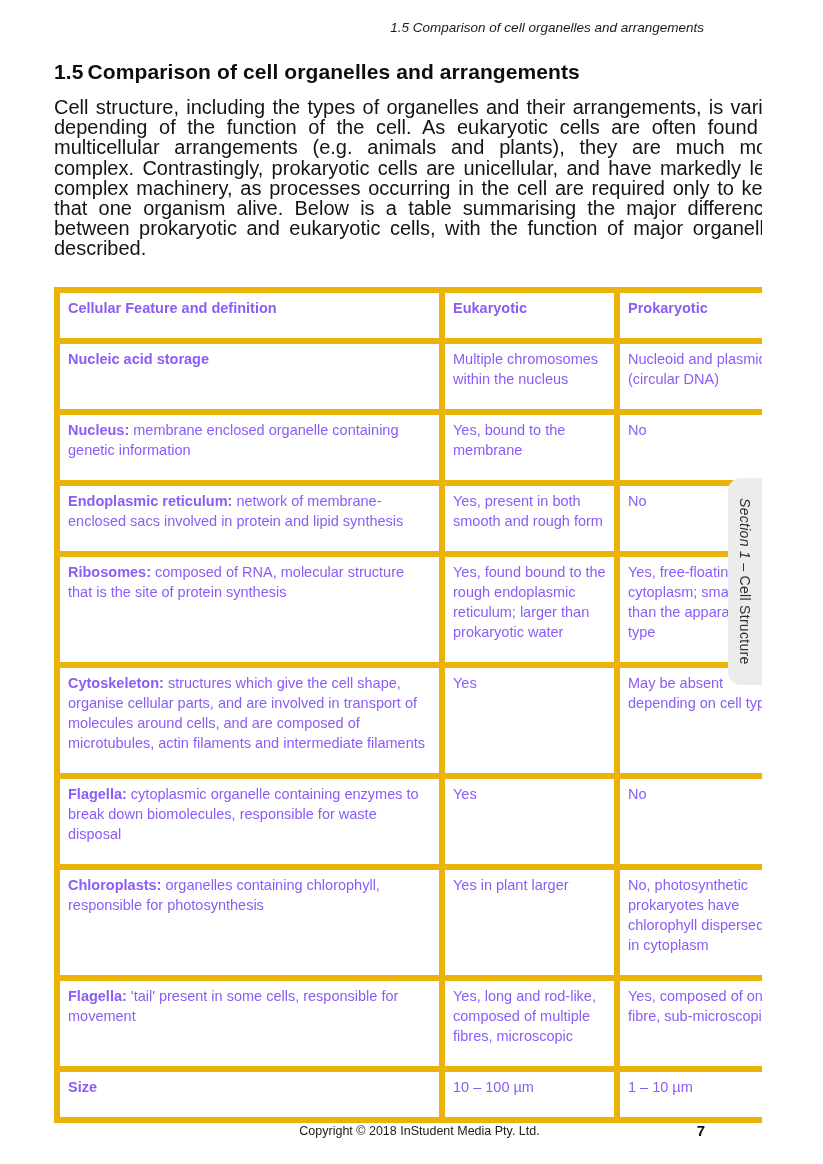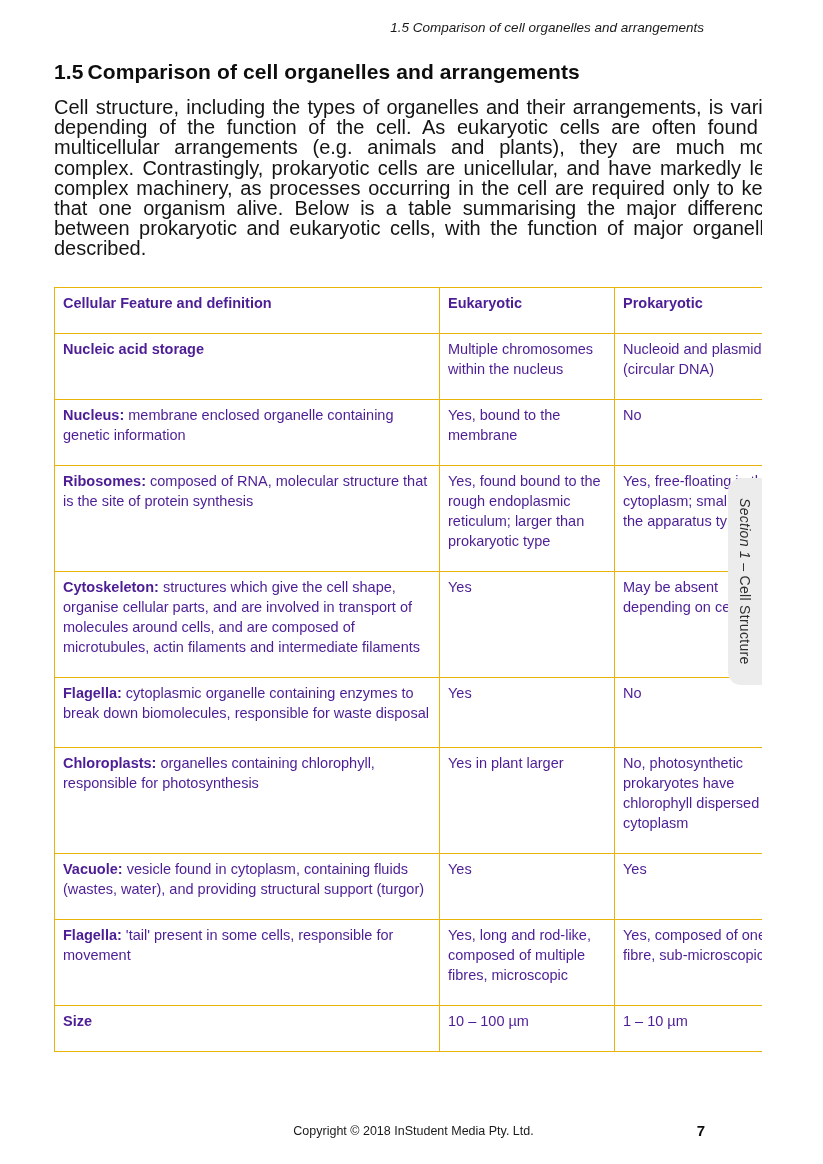--- a/index.html
+++ b/index.html
@@ -49,25 +49,25 @@
     border-collapse: collapse;
     table-layout: fixed;
     width: 731px;
     font-size: 14.5px;
     line-height: 20px;
   }
   table.cmp col.c1 { width: 385px; }
   table.cmp col.c2 { width: 175px; }
   table.cmp col.c3 { width: 171px; }
   table.cmp th, table.cmp td {
-    border: 1px solid #eab308;
+    border: 6px solid #eab308;
     vertical-align: top;
     text-align: left;
     padding: 5px 7px 20px 8px;
-    color: #4c1d95;
+    color: #8b5cf6;
   }
   table.cmp th { font-weight: bold; height: 30px; }
   .b { font-weight: bold; }
   tr.h30 { height: 30px; }
   tr.h50 { height: 50px; }
   tr.h70 { height: 70px; }
   tr.h90 { height: 90px; }
   .side-tab {
     position: absolute;
     top: 478px;
@@ -84,21 +84,21 @@
     writing-mode: vertical-rl;
     text-orientation: mixed;
     font-size: 14px;
     color: #2e2e2e;
     letter-spacing: 0.3px;
     white-space: nowrap;
   }
   .side-tab-text .it { font-style: italic; }
   .footer-copy {
     position: absolute;
-    left: 48px;
+    left: 54px;
     width: 731px;
     top: 1124px;
     text-align: center;
     font-size: 12.5px;
     color: #1a1a1a;
   }
   .footer-page {
     position: absolute;
     top: 1122px;
     right: 57px;
@@ -137,44 +137,44 @@
         <tr class="h50">
           <td><span class="b">Nucleic acid storage</span><span></span></td>
           <td>Multiple chromosomes within the nucleus</td>
           <td>Nucleoid and plasmids (circular DNA)</td>
         </tr>
         <tr class="h50">
           <td><span class="b">Nucleus:</span><span> membrane enclosed organelle containing genetic information</span></td>
           <td>Yes, bound to the membrane</td>
           <td>No</td>
         </tr>
+        <tr class="h70">
+          <td><span class="b">Endoplasmic reticulum:</span><span> network of membrane-enclosed sacs involved in protein and lipid synthesis</span></td>
+          <td>Yes, present in both smooth and rough form</td>
+          <td>No</td>
+        </tr>
         <tr class="h90">
           <td><span class="b">Ribosomes:</span><span> composed of RNA, molecular structure that is the site of protein synthesis</span></td>
-          <td>Yes, found bound to the rough endoplasmic reticulum; larger than prokaryotic type</td>
+          <td>Yes, found bound to the rough endoplasmic reticulum; larger than prokaryotic water</td>
           <td>Yes, free-floating in the cytoplasm; smaller than the apparatus type</td>
         </tr>
         <tr class="h90">
           <td><span class="b">Cytoskeleton:</span><span> structures which give the cell shape, organise cellular parts, and are involved in transport of molecules around cells, and are composed of microtubules, actin filaments and intermediate filaments</span></td>
           <td>Yes</td>
           <td>May be absent depending on cell type</td>
         </tr>
         <tr class="h70">
           <td><span class="b">Flagella:</span><span> cytoplasmic organelle containing enzymes to break down biomolecules, responsible for waste disposal</span></td>
           <td>Yes</td>
           <td>No</td>
         </tr>
         <tr class="h90">
           <td><span class="b">Chloroplasts:</span><span> organelles containing chlorophyll, responsible for photosynthesis</span></td>
           <td>Yes in plant larger</td>
           <td>No, photosynthetic prokaryotes have chlorophyll dispersed in cytoplasm</td>
-        </tr>
-        <tr class="h50">
-          <td><span class="b">Vacuole:</span><span> vesicle found in cytoplasm, containing fluids (wastes, water), and providing structural support (turgor)</span></td>
-          <td>Yes</td>
-          <td>Yes</td>
         </tr>
         <tr class="h70">
           <td><span class="b">Flagella:</span><span> 'tail' present in some cells, responsible for movement</span></td>
           <td>Yes, long and rod-like, composed of multiple fibres, microscopic</td>
           <td>Yes, composed of one fibre, sub-microscopic</td>
         </tr>
         <tr class="h30">
           <td><span class="b">Size</span><span></span></td>
           <td>10 – 100 µm</td>
           <td>1 – 10 µm</td>

